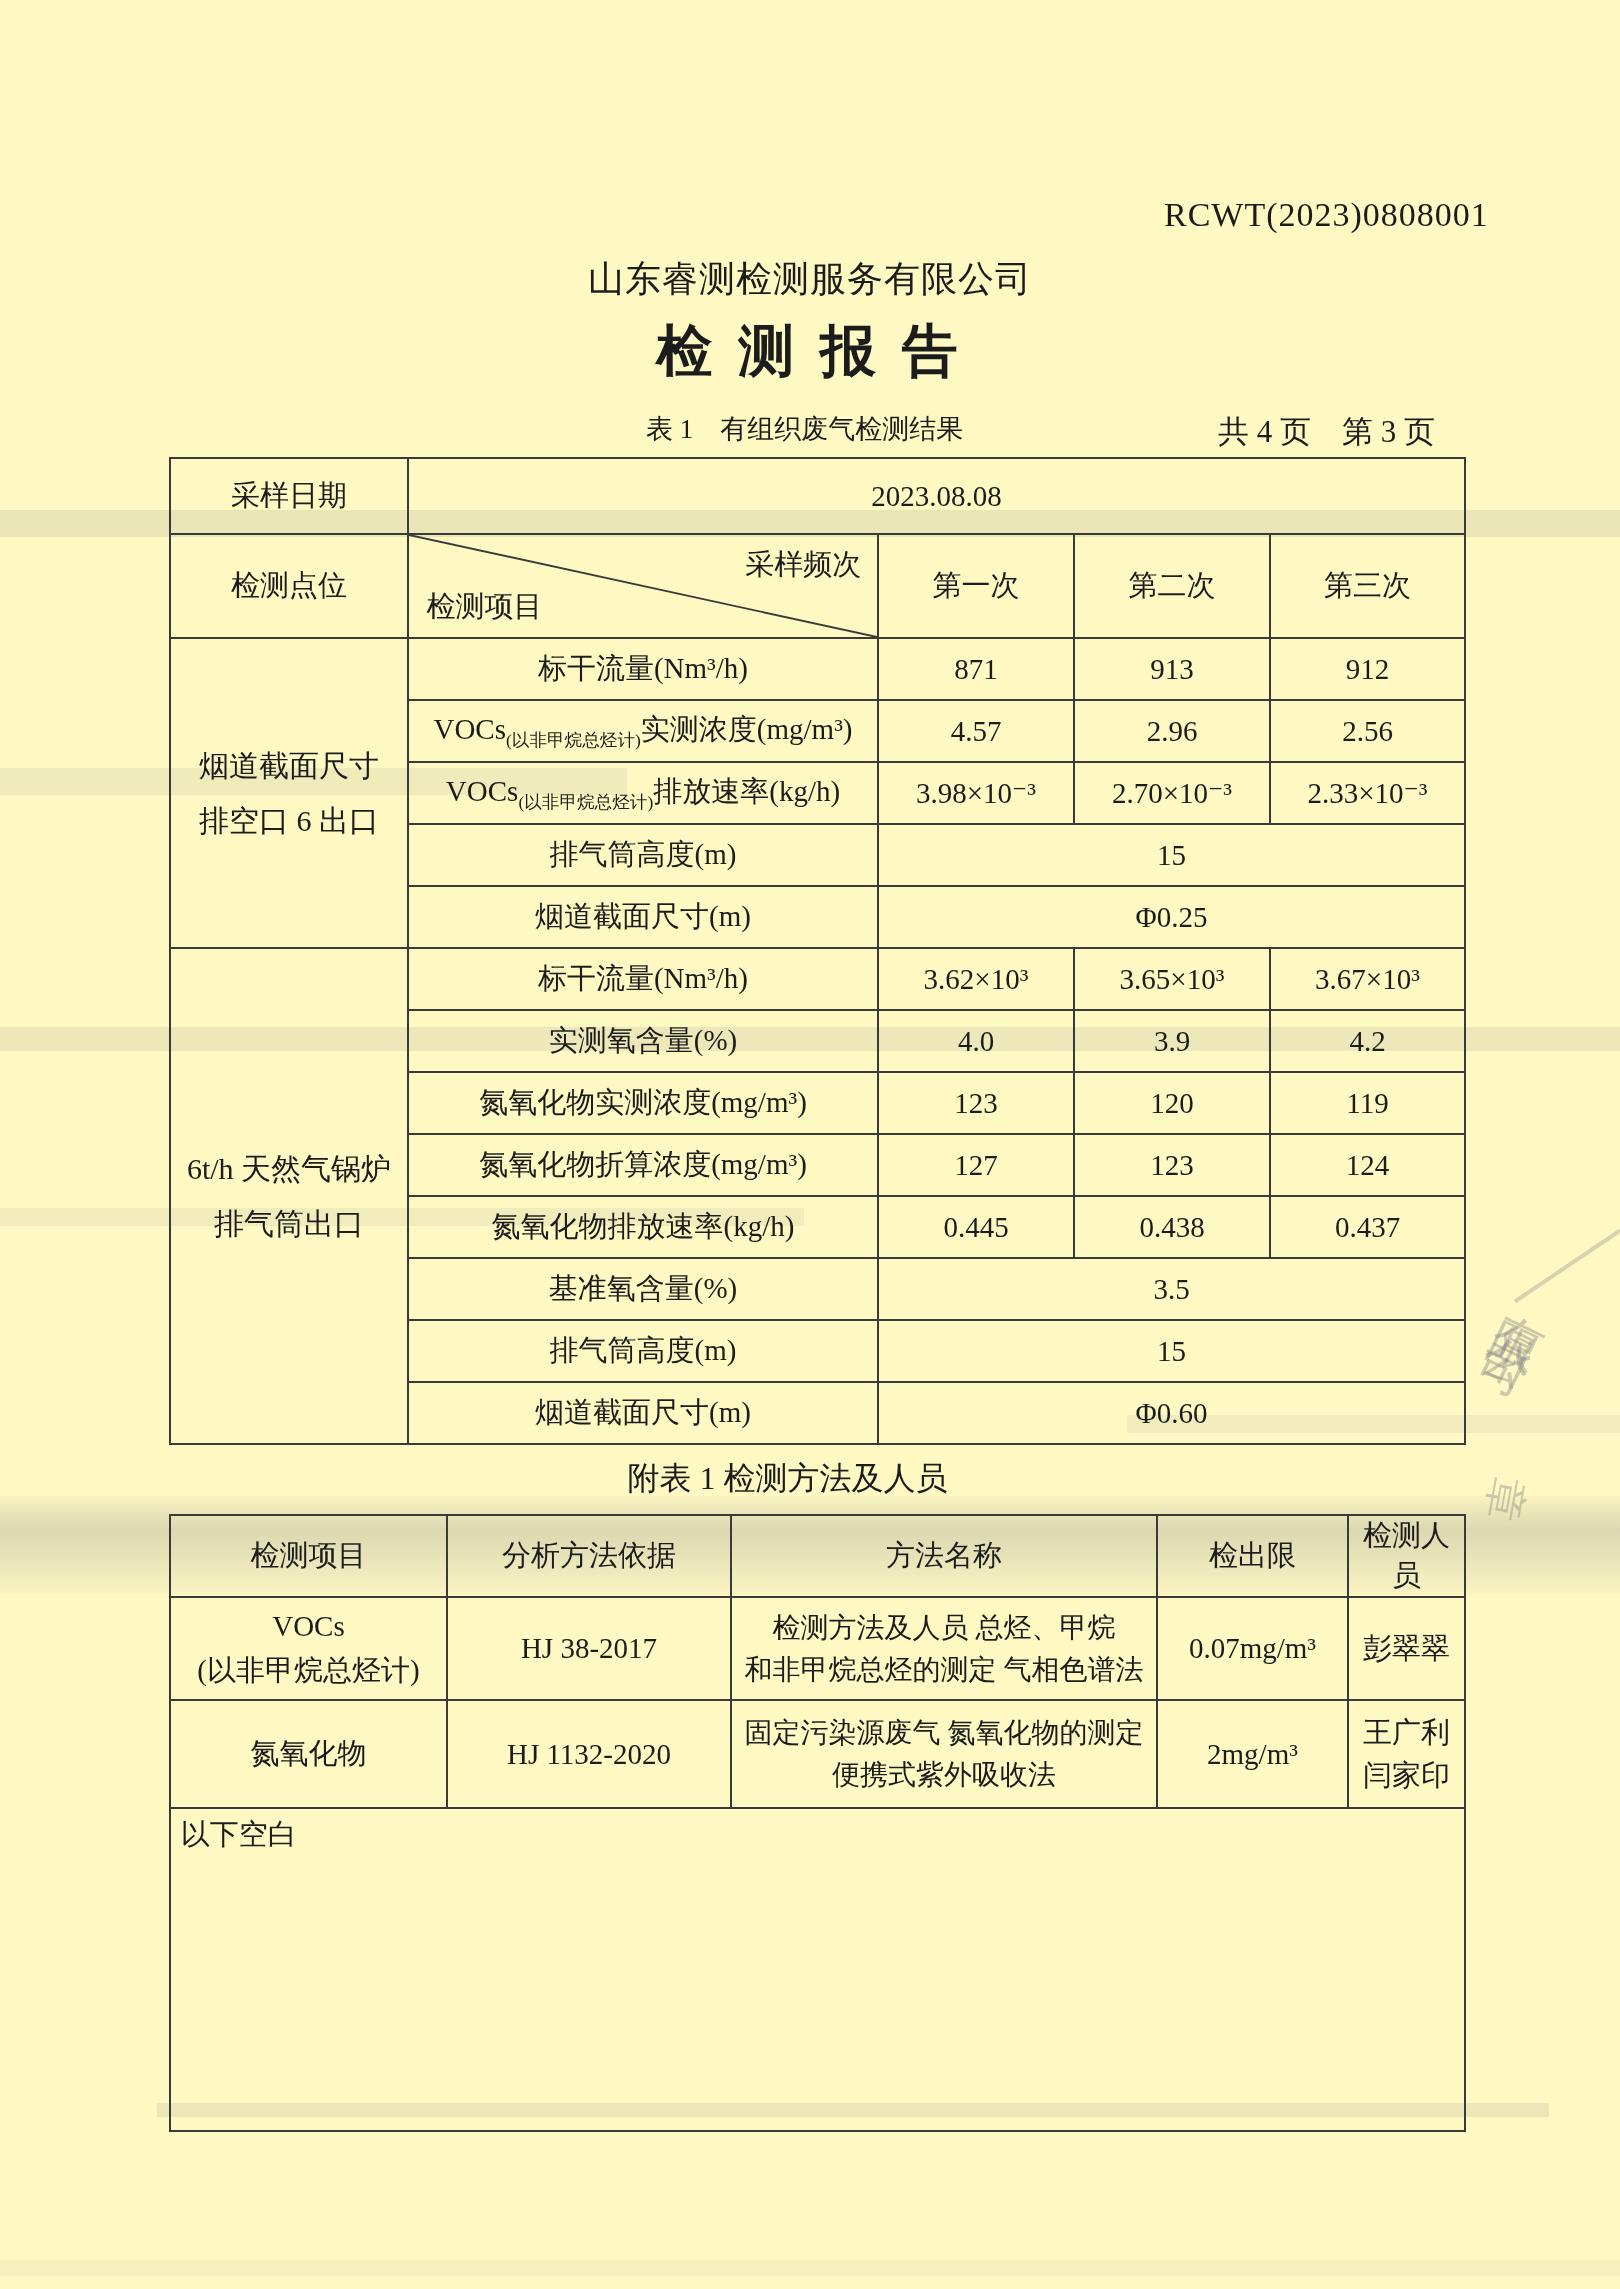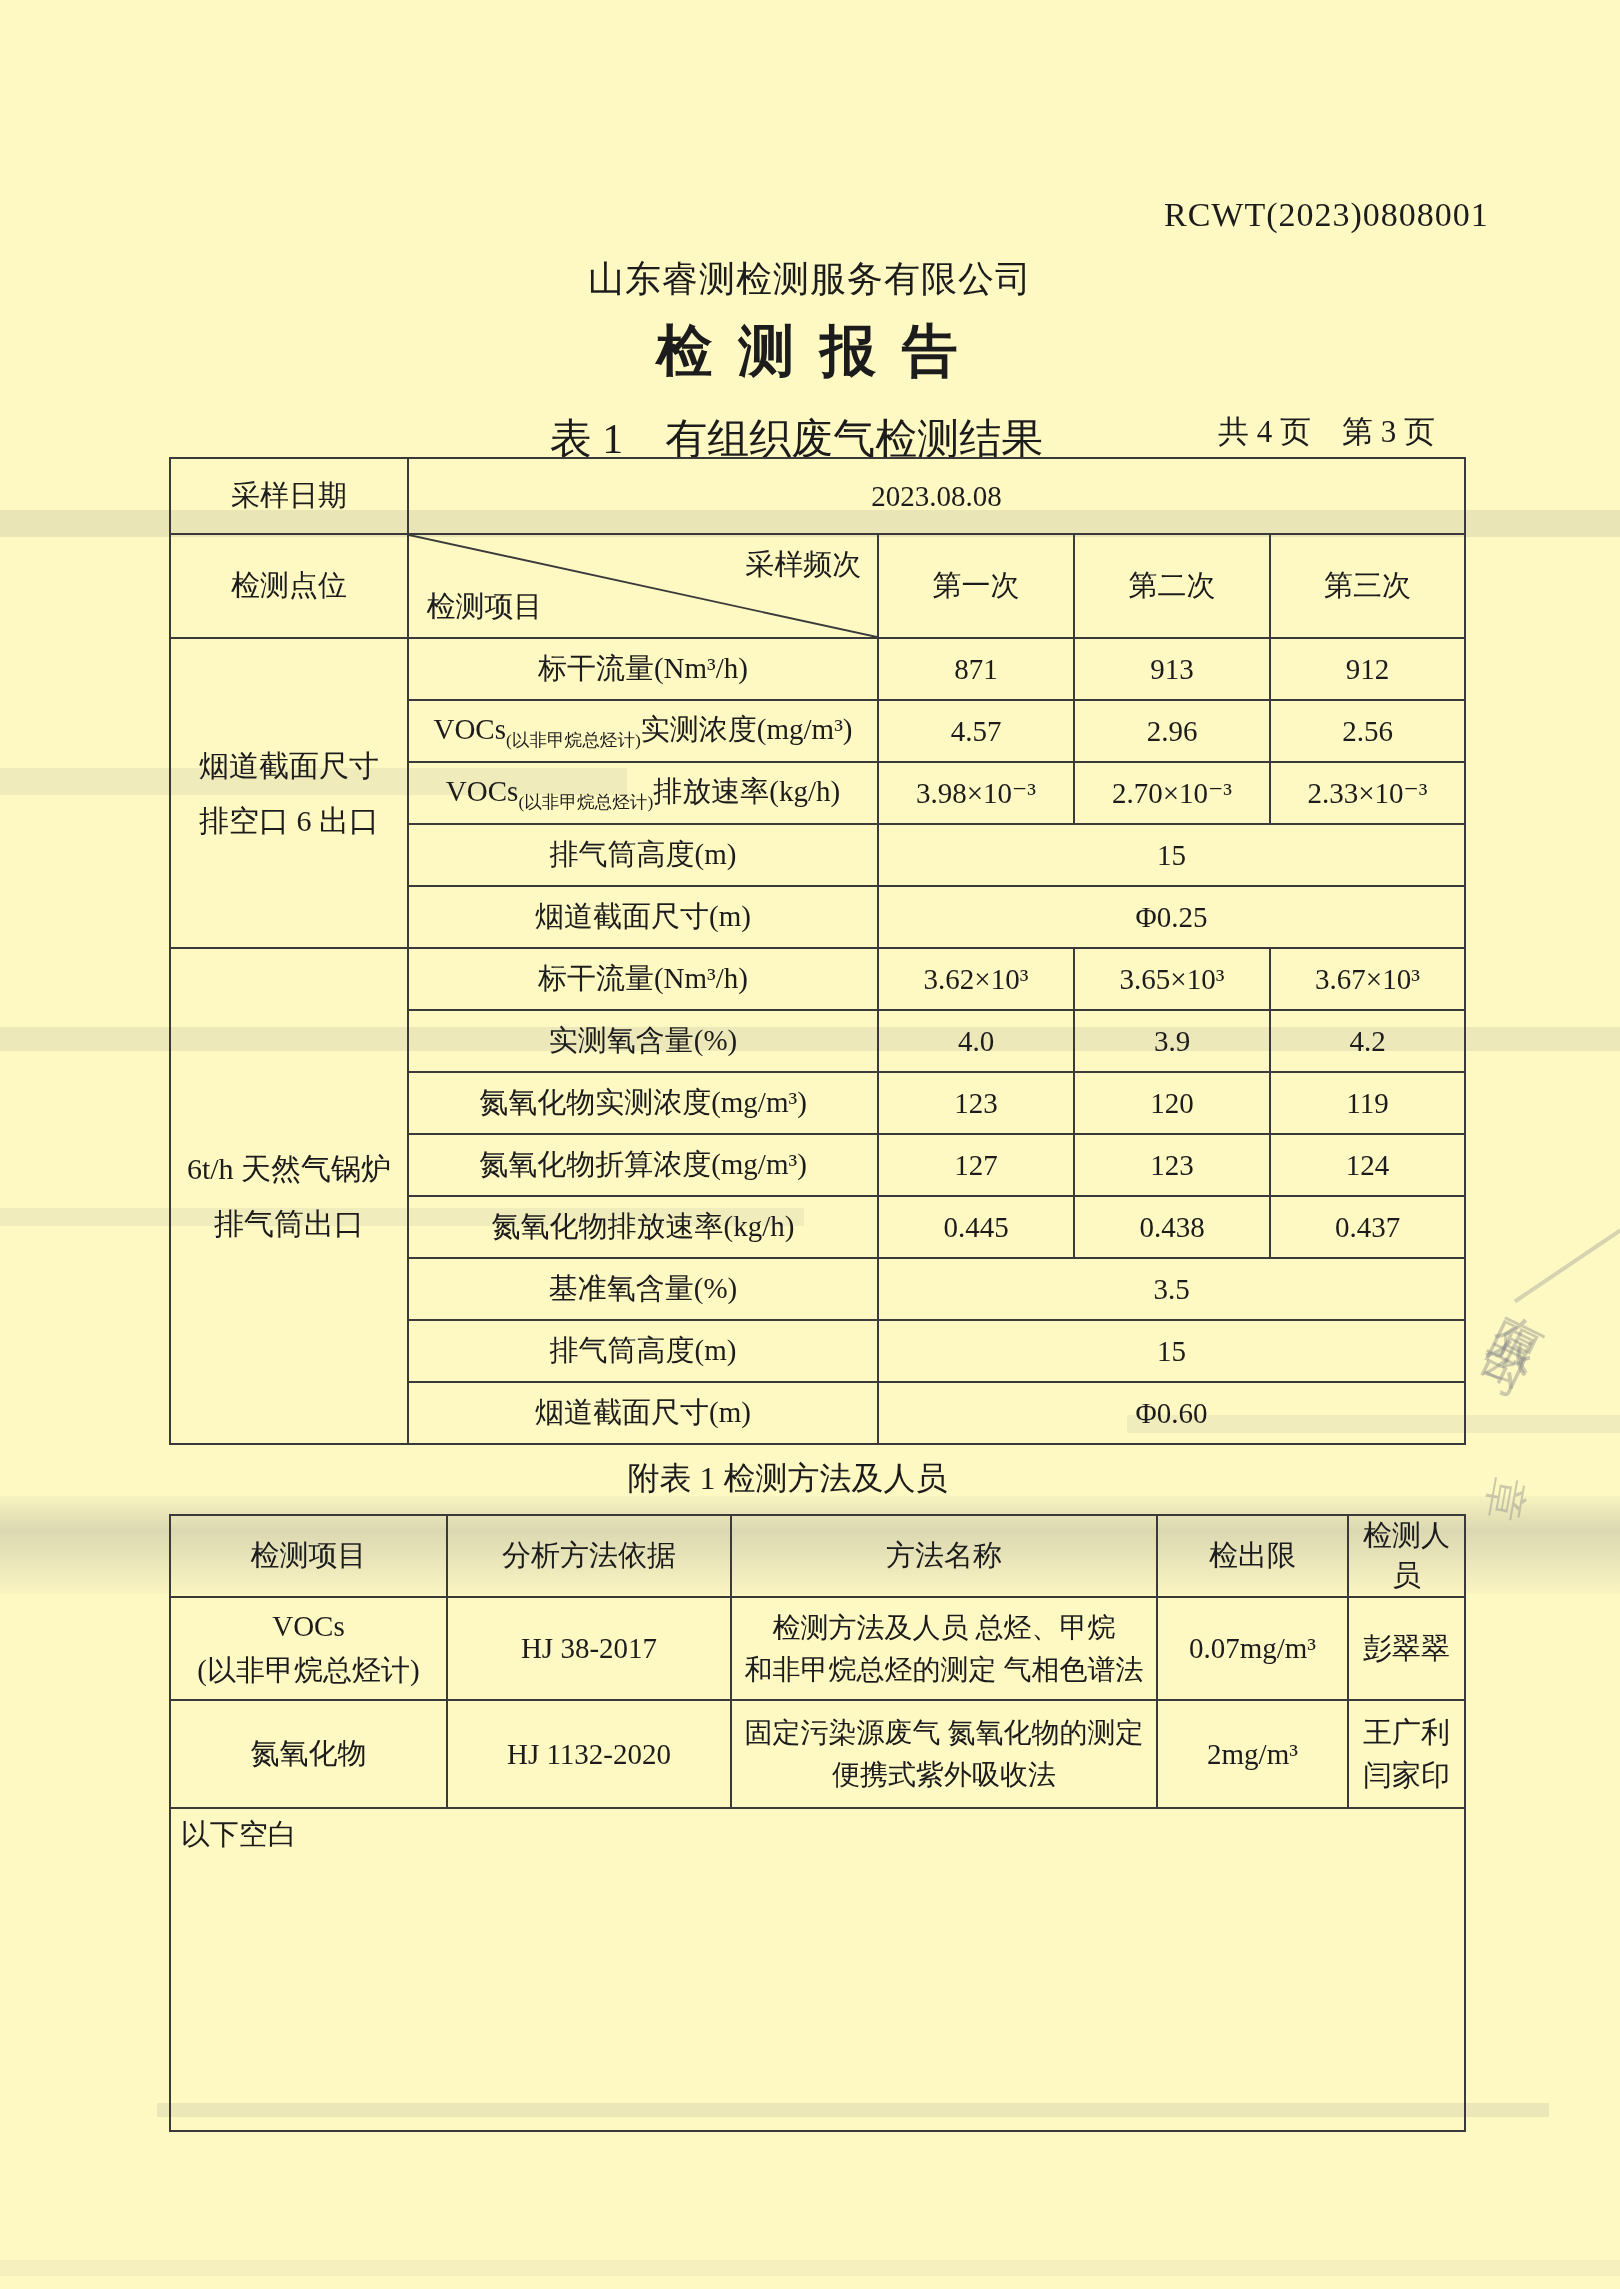--- a/index.html
+++ b/index.html
@@ -7,21 +7,21 @@
     position:relative; width:1620px; height:2290px; margin:0 auto;
     background:#fef9c3; overflow:hidden;
     font-family:"Liberation Serif","DejaVu Serif",serif;
     color:#1c1c1c;
   }
 
   
   .report-no { position:absolute; top:196px; left:1164px; font-size:34px; letter-spacing:1px; }
   .company   { position:absolute; top:255px; left:0; width:1620px; text-align:center; font-size:36px; letter-spacing:1px; }
   .title     { position:absolute; top:314px; left:0; width:1620px; text-align:center; font-size:56px; font-weight:bold; letter-spacing:5.9px; }
-  .t1caption { position:absolute; top:411px; left:163px; width:1296px; text-align:center; padding-right:29px; box-sizing:border-box; font-size:42px; }
+  .t1caption { position:absolute; top:411px; left:171px; width:1296px; text-align:center; padding-right:29px; box-sizing:border-box; font-size:27px; }
   .page-info { position:absolute; top:411px; left:1218px; font-size:31px; }
   .t2caption { position:absolute; top:1457px; left:169px; width:1296px; text-align:center; padding-right:59px; box-sizing:border-box; font-size:32px; }
 
   
   table { border-collapse:collapse; table-layout:fixed; background:transparent;border-radius:11px; }
   td { border:2px solid #3a3a3a; text-align:center; vertical-align:middle; padding:0 3.9px; font-size:29px; overflow:hidden; }
 
   .table1 { position:absolute; top:457px; left:169px; width:1296px; border:2.9px solid #2e2e2e; }
   .table1 tr { height:62px; }
   .table1 tr.r-date { height:76px; }

